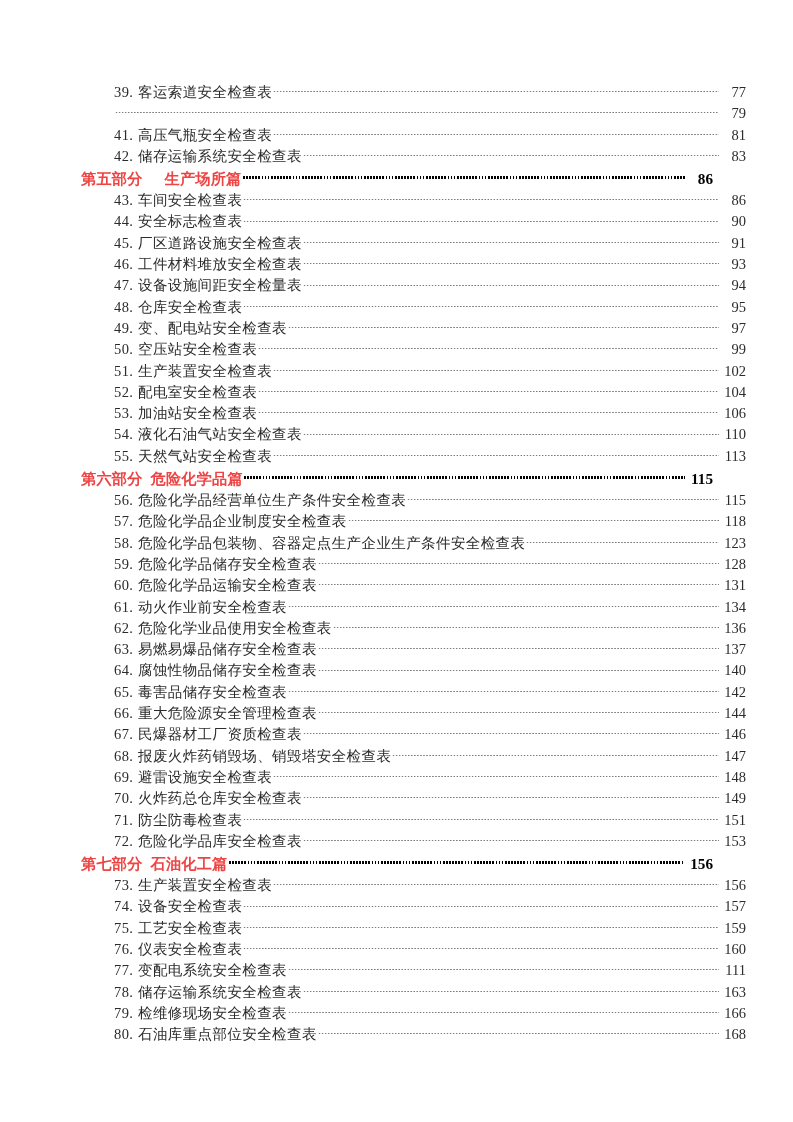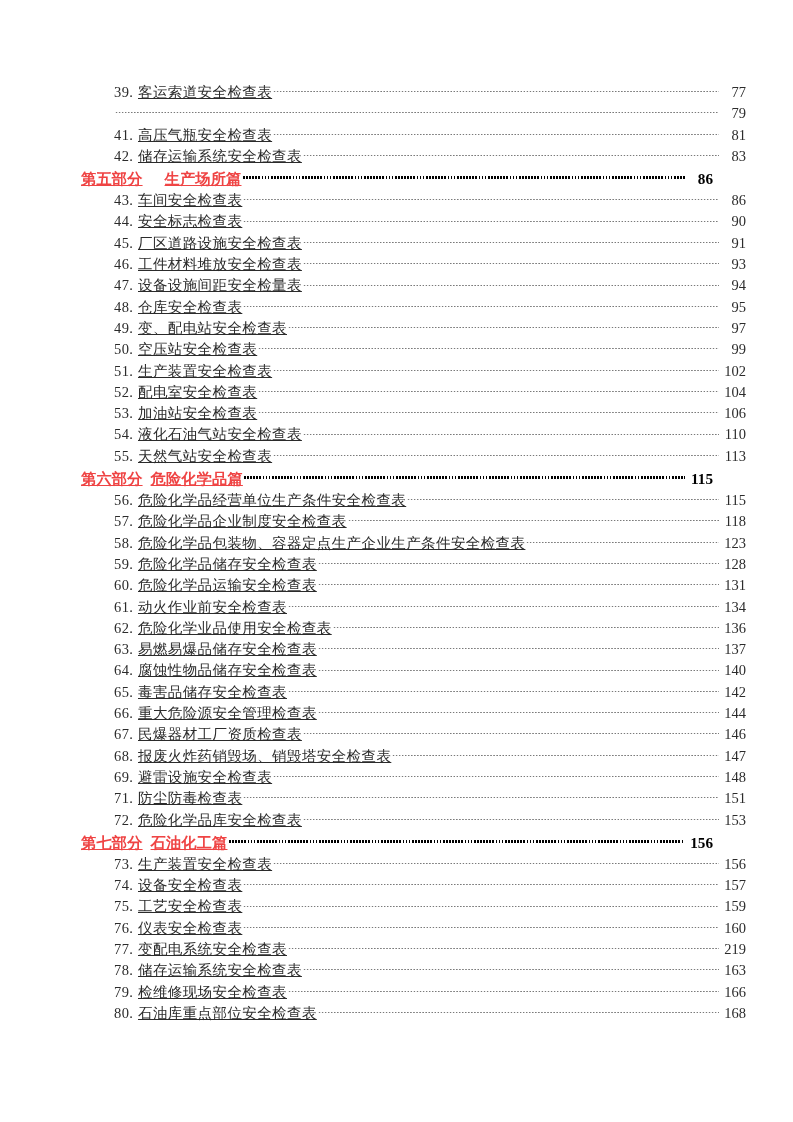--- a/index.html
+++ b/index.html
@@ -39,21 +39,20 @@
     height: 21.3px;
     line-height: 21.3px;
     white-space: nowrap;
     overflow: hidden;
   }
 
   .toc-title {
     flex: 0 0 auto;
     font-size: 14.5px;
     letter-spacing: 0.4px;
-    text-decoration: underline;
   }
 
   .toc-leader {
     flex: 1 1 auto;
     min-width: 4px;
     position: relative;
     height: 1px;
     overflow: hidden;
     align-self: center;
     margin: 0 1px;
@@ -297,20 +296,25 @@
         <span class="toc-title"><span class="num">68</span><span class="label">报废火炸药销毁场、销毁塔安全检查表</span></span>
         <span class="toc-leader"></span>
         <span class="toc-page">147</span>
       </div>
       <div class="toc-line entry">
         <span class="toc-title"><span class="num">69</span><span class="label">避雷设施安全检查表</span></span>
         <span class="toc-leader"></span>
         <span class="toc-page">148</span>
       </div>
       <div class="toc-line entry">
+        <span class="toc-title"><span class="num">70</span><span class="label">火炸药总仓库安全检查表</span></span>
+        <span class="toc-leader"></span>
+        <span class="toc-page">149</span>
+      </div>
+      <div class="toc-line entry">
         <span class="toc-title"><span class="num">71</span><span class="label">防尘防毒检查表</span></span>
         <span class="toc-leader"></span>
         <span class="toc-page">151</span>
       </div>
       <div class="toc-line entry">
         <span class="toc-title"><span class="num">72</span><span class="label">危险化学品库安全检查表</span></span>
         <span class="toc-leader"></span>
         <span class="toc-page">153</span>
       </div>
       <div class="toc-line part">
@@ -334,21 +338,21 @@
         <span class="toc-page">159</span>
       </div>
       <div class="toc-line entry">
         <span class="toc-title"><span class="num">76</span><span class="label">仪表安全检查表</span></span>
         <span class="toc-leader"></span>
         <span class="toc-page">160</span>
       </div>
       <div class="toc-line entry">
         <span class="toc-title"><span class="num">77</span><span class="label">变配电系统安全检查表</span></span>
         <span class="toc-leader"></span>
-        <span class="toc-page">219</span>
+        <span class="toc-page">111</span>
       </div>
       <div class="toc-line entry">
         <span class="toc-title"><span class="num">78</span><span class="label">储存运输系统安全检查表</span></span>
         <span class="toc-leader"></span>
         <span class="toc-page">163</span>
       </div>
       <div class="toc-line entry">
         <span class="toc-title"><span class="num">79</span><span class="label">检维修现场安全检查表</span></span>
         <span class="toc-leader"></span>
         <span class="toc-page">166</span>

